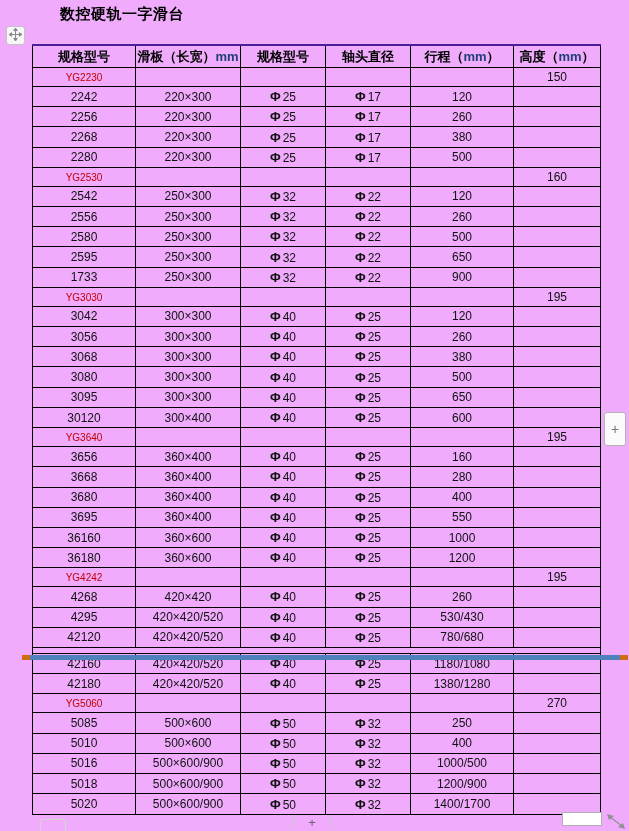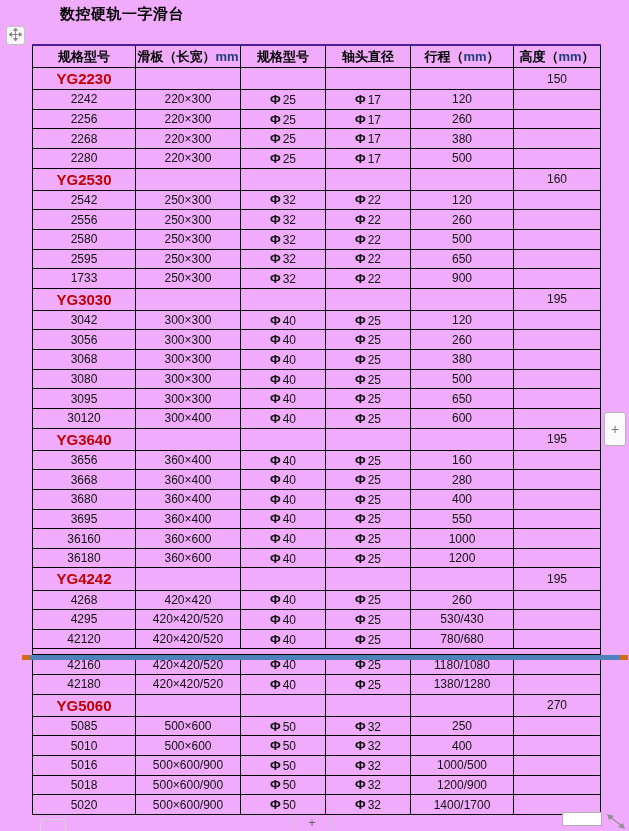--- a/index.html
+++ b/index.html
@@ -23,21 +23,21 @@
   }
   table.spec th,table.spec td{
     border:1px solid #000;text-align:center;vertical-align:middle;
     padding:0;overflow:hidden;white-space:nowrap;
   }
   table.spec th{
     border-top:2px solid #4c1d95;border-bottom:1.5px solid #000;
     font-size:13px;font-weight:bold;height:21px;color:#000;
   }
   .unit-blue{color:#1f3f7a;}
-  .group-model{color:#c00000;font-weight:bold;font-size:15px;}
+  .group-model{color:#c00000;font-weight:normal;font-size:10px;}
   .phi{font-weight:bold;font-size:13px;margin-right:2px;}
   tr.divider-marker td{height:5px;padding:0;}
   .divider-overlay{
     position:absolute;left:-10px;width:606px;height:5px;z-index:5;
     background:linear-gradient(90deg,#d26b12 0px,#d26b12 8px,#4f81bd 8px,#4f81bd 598px,#d26b12 598px,#d26b12 606px);
   }
   .right-plus{
     position:absolute;left:604px;top:412px;width:20px;height:32px;
     border:1px solid #b5b5b5;border-radius:3px;background:#fbfbfb;
     color:#777;font-size:14px;font-weight:300;display:flex;align-items:center;justify-content:center;

